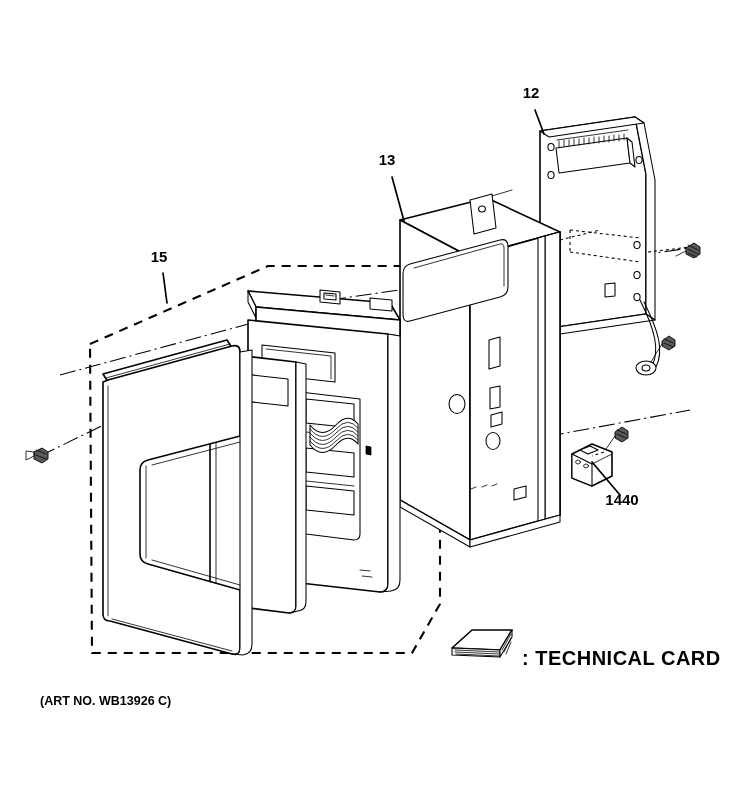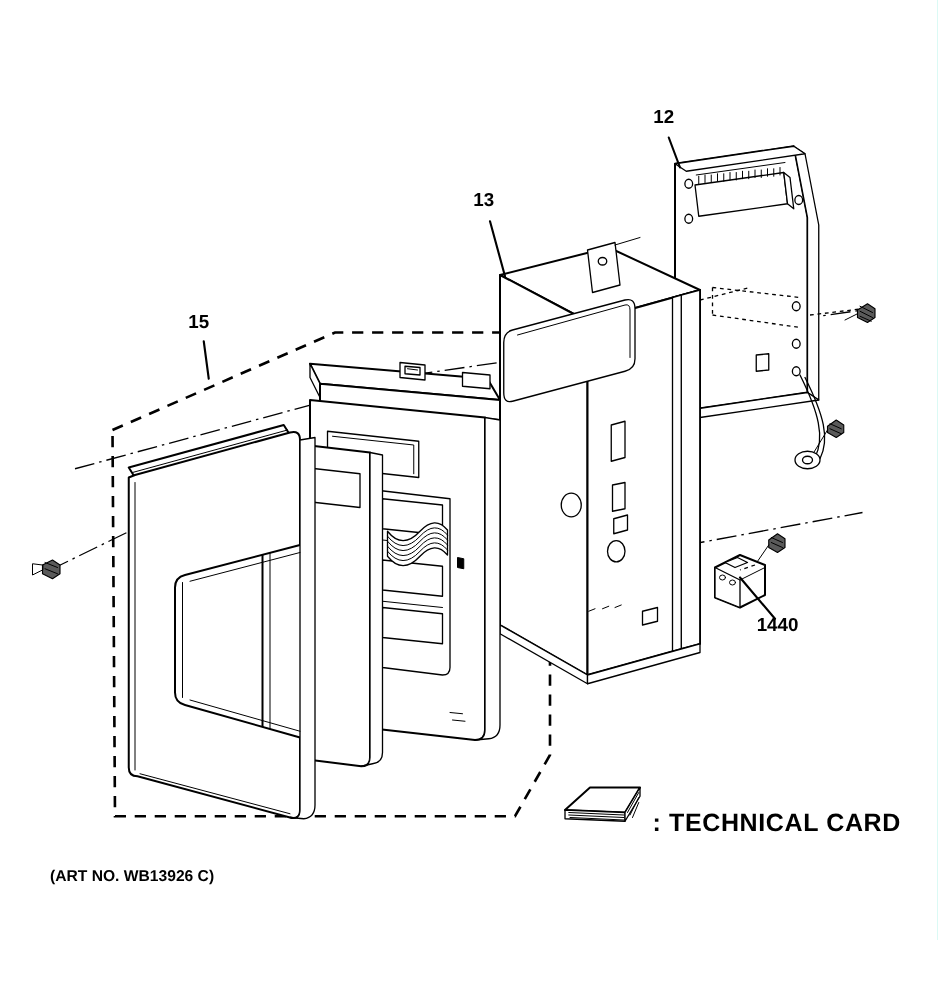--- a/index.html
+++ b/index.html
@@ -8,21 +8,21 @@
     padding: 0;
     background: #ffffff;
   }
   body {
     font-family: "Liberation Sans", sans-serif;
   }
   #page {
     position: relative;
     width: 750px;
     height: 752px;
-    background: #5eead4;
+    background: #3b82f6;
     overflow: hidden;
   }
   #diagram-svg {
     position: absolute;
     left: 0;
     top: 0;
     width: 750px;
     height: 800px;
   }
   .callout-text {

